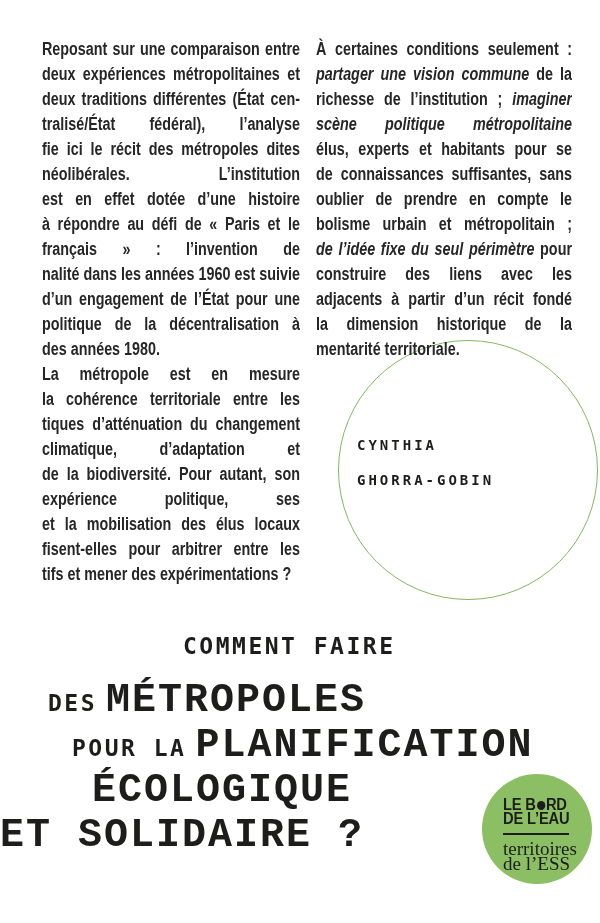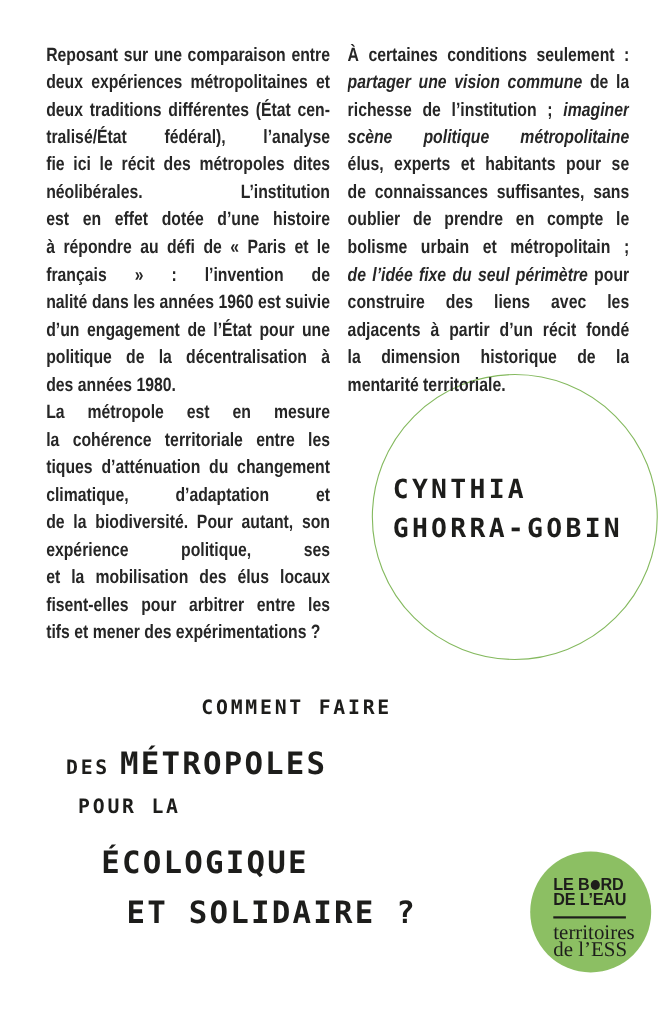--- a/index.html
+++ b/index.html
@@ -30,40 +30,40 @@
 
   
   #author-circle{
     position:absolute;left:338px;top:340px;width:260px;height:260px;
     border:1.5px solid var(--circle_green,#84b95e);
     border-radius:50%;z-index:1;box-sizing:border-box;
   }
   #author{
     position:absolute;left:357px;top:428px;z-index:2;
     font-family:"DejaVu Sans Mono",monospace;
-    font-weight:bold;font-size:24px;letter-spacing:3px;line-height:35px;
+    font-weight:bold;font-size:14px;letter-spacing:3px;line-height:35px;
     color:var(--title_text,#1d1d1b);
   }
 
   
   #title{
     position:absolute;left:0;top:633px;z-index:2;
     font-family:"DejaVu Sans Mono",monospace;font-weight:bold;
     color:var(--title_text,#1d1d1b);
   }
   .title-line{display:flex;align-items:baseline;height:45px;}
   .title-line span{white-space:pre;}
   .title-line span + span{margin-left:9px;}
-  .t-sm{font-size:18px;letter-spacing:2.5px;}
-  .t-lg{font-size:28px;letter-spacing:2px;}
+  .t-sm{font-size:23px;letter-spacing:2.5px;}
+  .t-lg{font-size:40px;letter-spacing:2px;font-family:Liberation Mono, monospace;}
   .title-line:nth-child(1){padding-left:183px;}
-  .title-line:nth-child(2){padding-left:60px;text-align:right;}
-  .title-line:nth-child(3){padding-left:46px;margin-left:25px;}
+  .title-line:nth-child(2){padding-left:48px;text-align:right;}
+  .title-line:nth-child(3){padding-left:72px;}
   .title-line:nth-child(4){padding-left:92px;}
-  .title-line:nth-child(5){padding-left:115px;}
+  .title-line:nth-child(5){}
 
   
   #logo{
     position:absolute;left:482px;top:774px;width:110px;height:110px;
     background:var(--logo_green,#8cbf63);border-radius:50%;z-index:3;
     box-sizing:border-box;padding:24px 0 0 21px;
     color:var(--title_text,#1d1d1b);
   }
   .logo-name{
     font-weight:bold;font-size:16px;line-height:14px;letter-spacing:-0.2px;
@@ -138,20 +138,21 @@
 <div id="title">
     <div class="title-line">
       <span class="t-sm">COMMENT FAIRE</span>
     </div>
     <div class="title-line">
       <span class="t-sm">DES</span>
       <span class="t-lg">MÉTROPOLES</span>
     </div>
     <div class="title-line">
       <span class="t-sm">POUR LA</span>
+      <span class="t-lg">PLANIFICATION</span>
     </div>
     <div class="title-line">
       <span class="t-lg">ÉCOLOGIQUE</span>
     </div>
     <div class="title-line">
       <span class="t-lg">ET SOLIDAIRE ?</span>
     </div>
   </div>
 
 <div id="logo">

